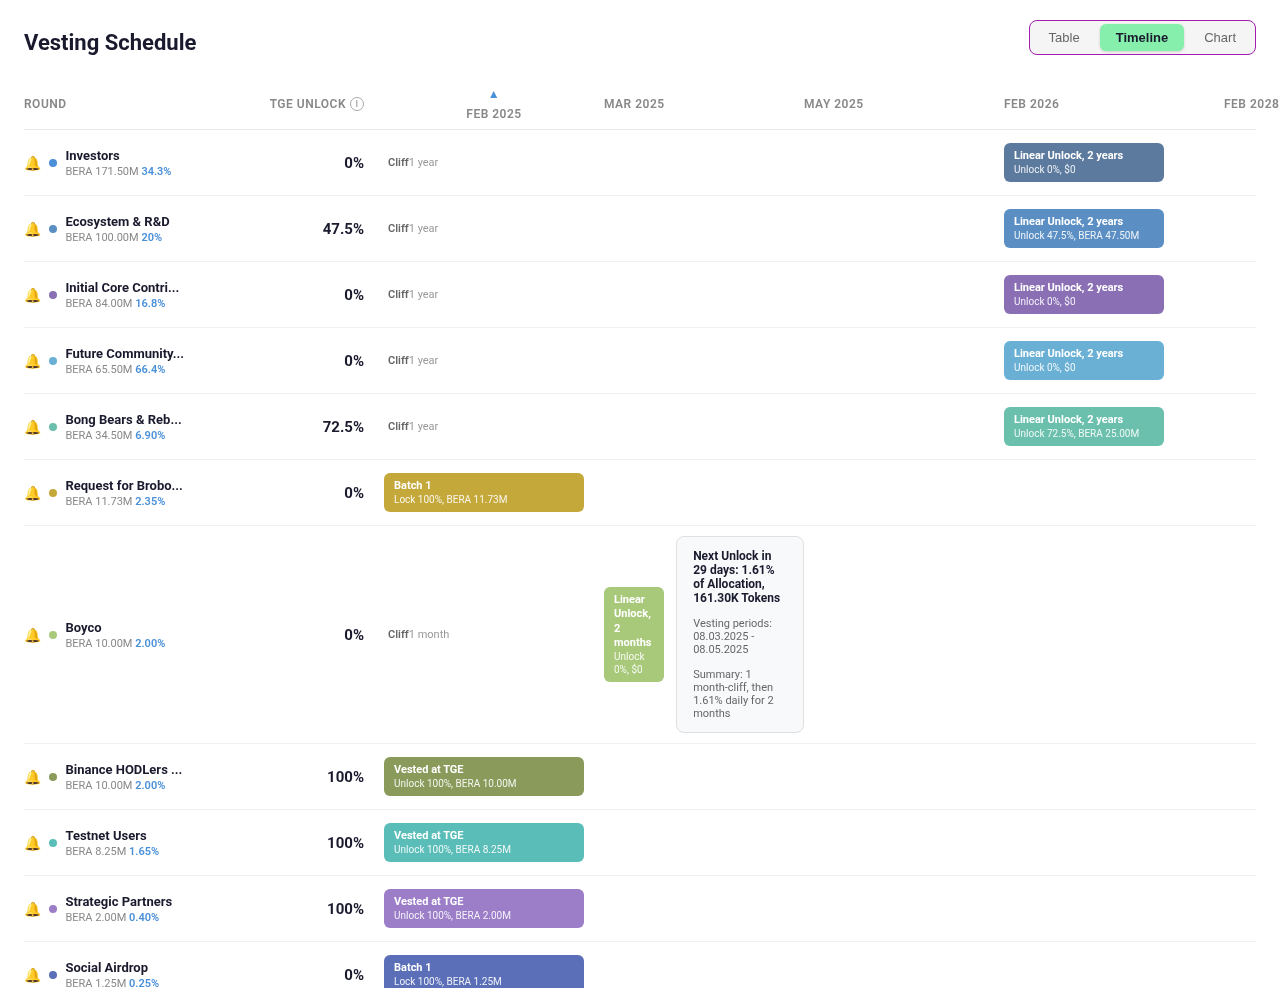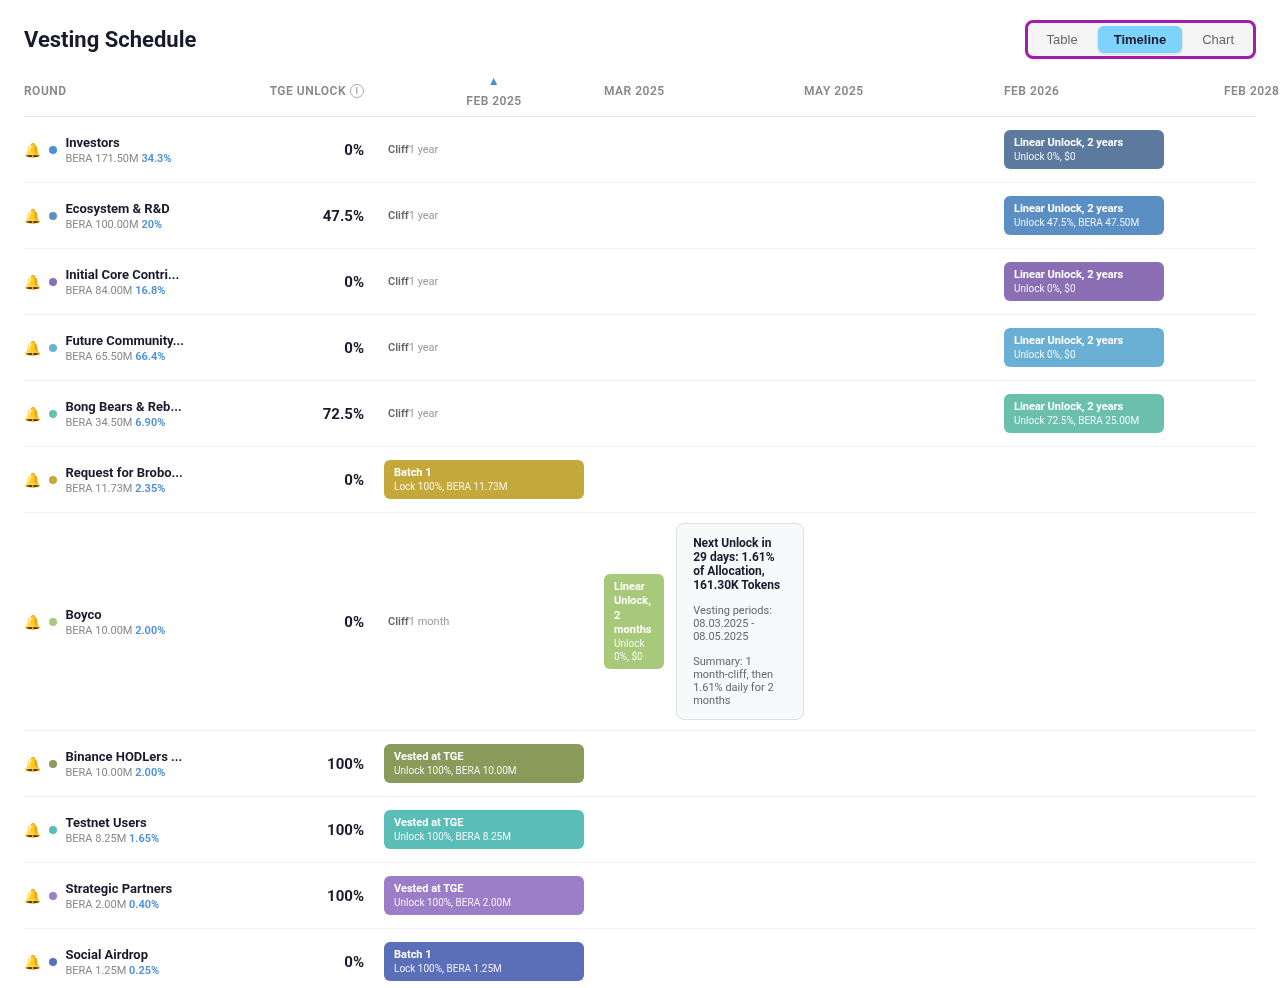--- a/index.html
+++ b/index.html
@@ -8,49 +8,49 @@
       background: #ffffff;
       color: #1a1a2e;
       font-size: 13px;
     }
     .page-container {
       padding: 20px 24px;
       max-width: 1280px;
     }
     .header {
       display: flex;
-      align-items: center;
+      align-items: flex-end;
       justify-content: space-between;
-      margin-bottom: 7px;
+      margin-bottom: 24px;
     }
     .page-title {
       font-size: 22px;
       font-weight: 700;
       color: #1a1a2e;
     }
     .view-toggle {
       display: flex;
       gap: 4px;
-      border: 3px solid #a21caf;
+      border: 1px solid #a21caf;
       border-radius: 8px;
       padding: 3px;
       background: #f5f5f5;
     }
     .view-btn {
       padding: 6px 16px;
       border: none;
       border-radius: 6px;
       cursor: pointer;
       font-size: 13px;
       background: transparent;
       color: #666;
       font-weight: 500;
     }
     .view-btn.active {
-      background: #7dd3fc;
+      background: #86efac;
       color: #1a1a2e;
       font-weight: 600;
       box-shadow: 0 1px 3px rgba(0,0,0,0.15);
     }
     .table-header {
       display: grid;
       grid-template-columns: 240px 120px 220px 200px 200px 220px 160px;
       padding: 8px 0;
       border-bottom: 1px solid #e8e8e8;
       position: sticky;

